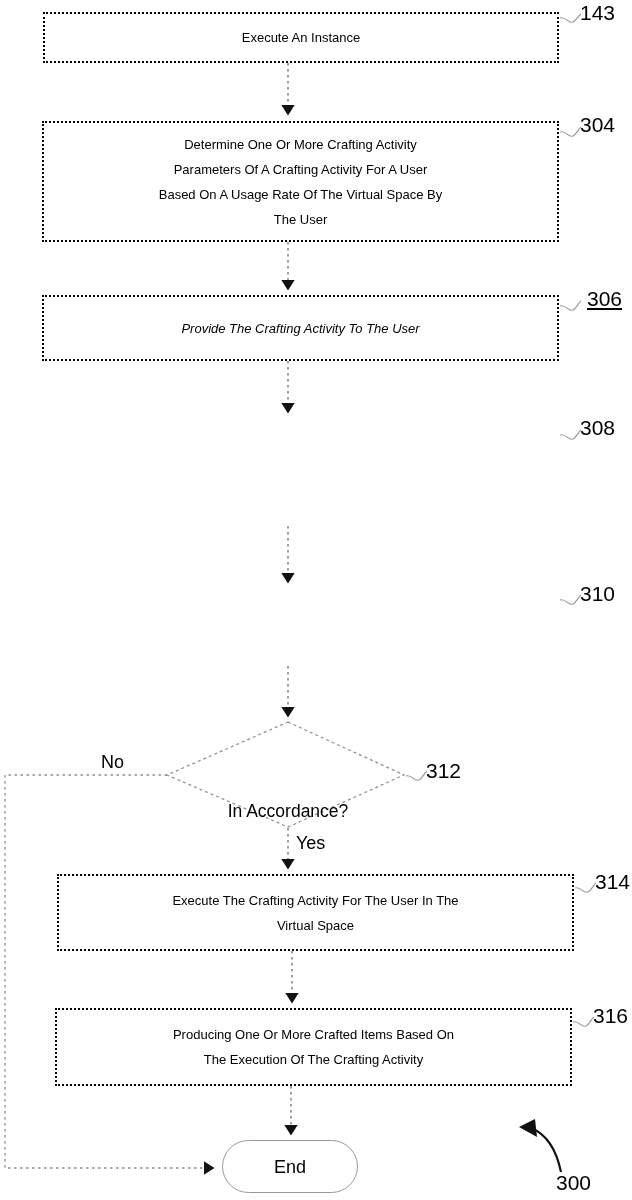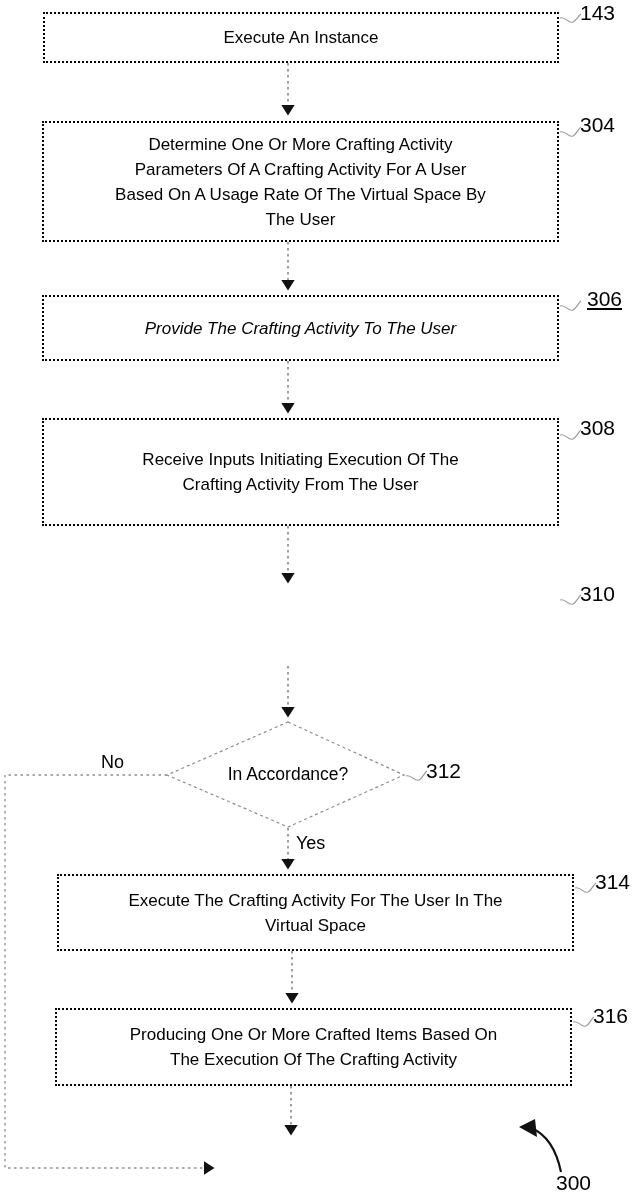--- a/index.html
+++ b/index.html
@@ -32,32 +32,33 @@
     position: absolute;
     box-sizing: border-box;
     border: 2px dotted #000000;
     background: #ffffff;
     display: flex;
     align-items: center;
     justify-content: center;
     text-align: center;
   }
   .proc .txt {
-    font-size: 17px;
+    font-size: 13px;
     line-height: 25px;
     letter-spacing: 0px;
     padding: 0 10px;
     white-space: pre-line;
   }
   .diamond-label {
     position: absolute;
     font-size: 17.5px;
     line-height: 20px;
     text-align: center;
     white-space: nowrap;
+    margin-top: 37px;
   }
   
   .terminator {
     position: absolute;
     box-sizing: border-box;
     border: 1px solid #9a9a9a;
     border-radius: 30px;
     background: #ffffff;
     display: flex;
     align-items: center;
@@ -138,43 +139,42 @@
     <span class="txt">Determine One Or More Crafting Activity
 Parameters Of A Crafting Activity For A User
 Based On A Usage Rate Of The Virtual Space By
 The User</span>
   </div>
 
   <div class="proc" style="left:42px; top:295px; width:517px; height:66px;font-style:italic;">
     <span class="txt">Provide The Crafting Activity To The User</span>
   </div>
 
-  <div class="proc" style="left:42px; top:418px; width:517px; height:108px;">
-    <span class="txt">Receive Inputs Initiating Execution Of The
-Crafting Activity From The User</span>
-  </div>
 
 
   <div class="proc" style="left:57px; top:874px; width:517px; height:77px;">
     <span class="txt">Execute The Crafting Activity For The User In The
 Virtual Space</span>
   </div>
 
   <div class="proc" style="left:55px; top:1008px; width:517px; height:78px;">
     <span class="txt">Producing One Or More Crafted Items Based On
 The Execution Of The Crafting Activity</span>
   </div>
 
   <div class="diamond-label" style="left:188px; top:764px; width:200px;">
     <span>In Accordance?</span>
   </div>
 
   <div class="branch" style="left:101px; top:752px;">No</div>
   <div class="branch" style="left:296px; top:833px;">Yes</div>
 
+  <div class="terminator" style="left:222px; top:1140px; width:136px; height:53px;">
+    <span class="txt">End</span>
+  </div>
 
   <div class="ref" style="left:580px; top:2px;">143</div>
   <div class="ref" style="left:580px; top:114px;">304</div>
   <div class="ref" style="left:587px; top:288px;text-decoration:underline;">306</div>
   <div class="ref" style="left:580px; top:417px;">308</div>
   <div class="ref" style="left:580px; top:583px;">310</div>
   <div class="ref" style="left:426px; top:760px;">312</div>
   <div class="ref" style="left:595px; top:871px;">314</div>
   <div class="ref" style="left:593px; top:1005px;">316</div>
   <div class="ref" style="left:556px; top:1172px;">300</div>

